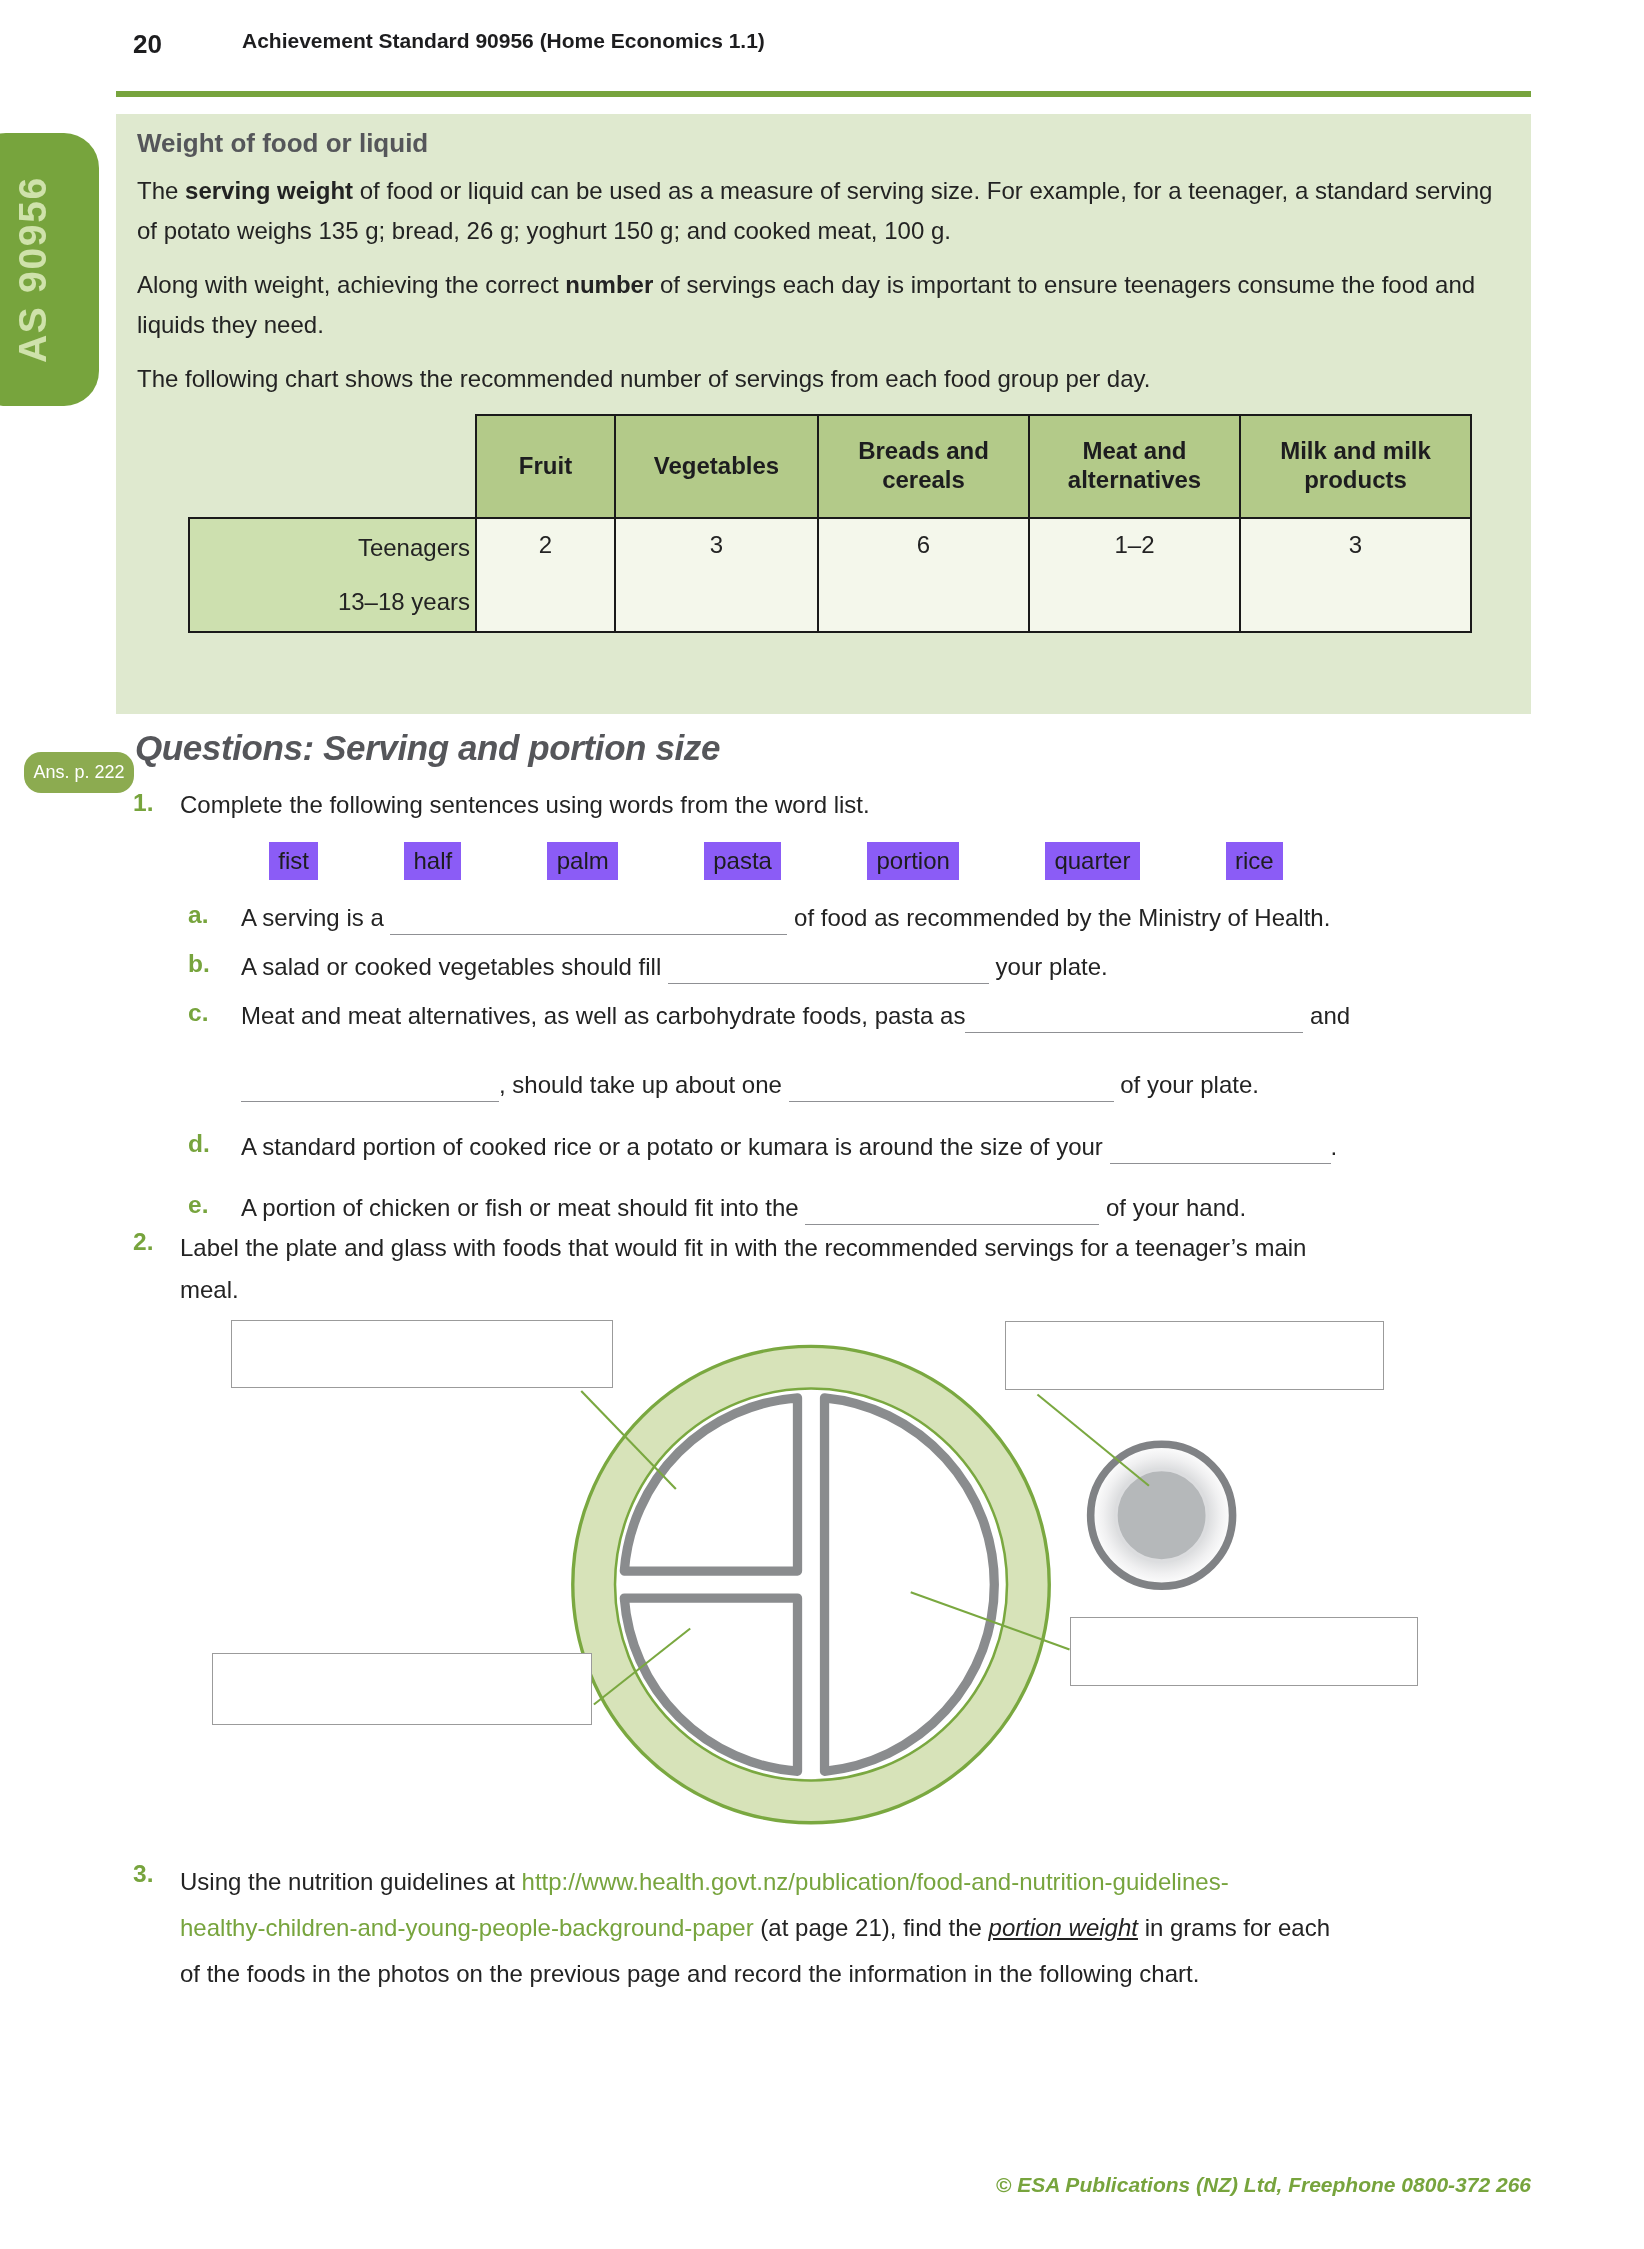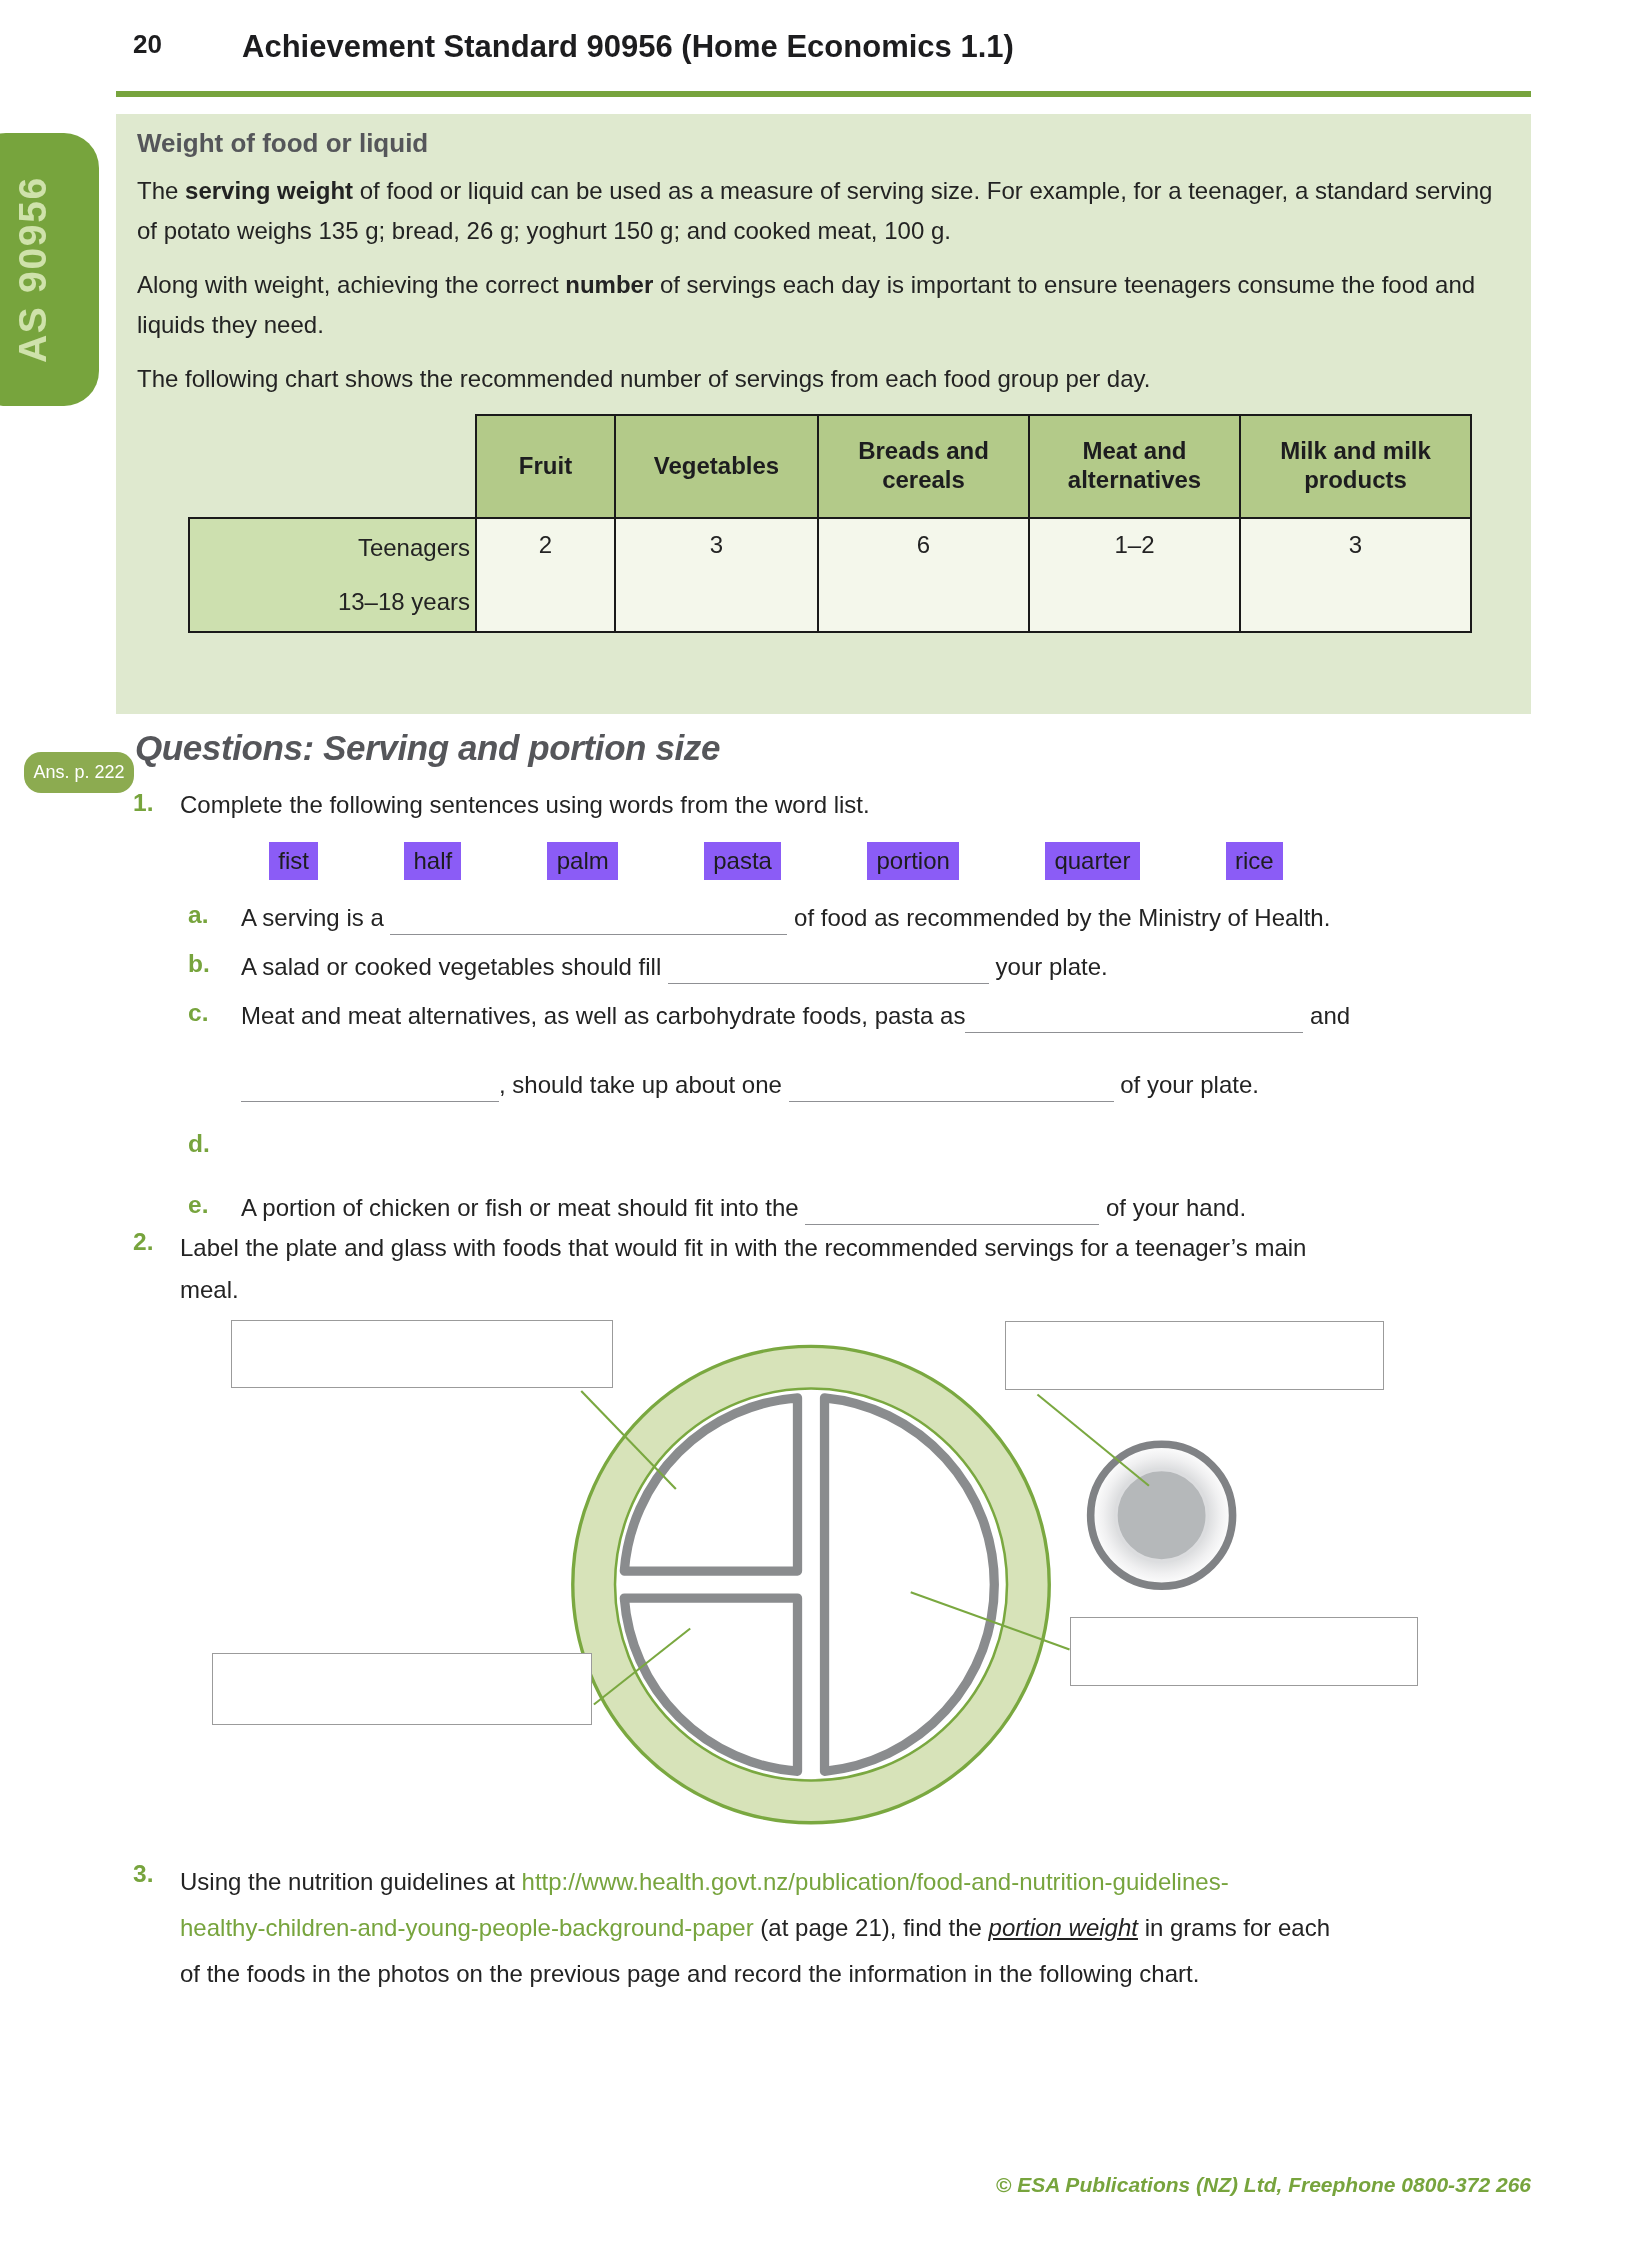--- a/index.html
+++ b/index.html
@@ -2,21 +2,21 @@
 <html style="font-size:13.5px"><head>
 <meta charset="utf-8">
 <style>
   * { margin:0; padding:0; box-sizing:border-box; }
   html,body { background:#ffffff; }
   body { font-family:"Liberation Sans", sans-serif; color:#232323; }
   .page { position:relative; width:1644px; height:2250px; background:#ffffff; overflow:hidden; }
 
   
   .pg-num { position:absolute; left:133px; top:29px; font-size:26px; font-weight:bold; color:#1d1d1f; }
-  .pg-title { position:absolute; left:242px; top:29px; font-size:31px; font-weight:bold; color:#1d1d1f; }
+  .pg-title { position:absolute; left:242px; top:29px; font-size:21px; font-weight:bold; color:#1d1d1f; }
   .head-rule { position:absolute; left:116px; top:91px; width:1415px; height:6px; background:#77a43d; }
 
   
   .side-tab { position:absolute; left:-29px; top:133px; width:128px; height:273px;
               background:#77a43d; border-radius:35px; display:flex; align-items:center; justify-content:center; }
   .side-tab span { writing-mode:vertical-rl; transform:rotate(180deg); font-size:39px; font-weight:bold;
                    color:#cfe2ab; letter-spacing:1.7px; padding-left:5px; }
 
   
   .panel { position:absolute; left:116px; top:114px; width:1415px; height:600px;
@@ -146,20 +146,23 @@
 
   <div class="sub-letter" style="left:188px; top:999px;">c.</div>
   <div class="qline" style="left:241px; top:999px;">
     <span>Meat and meat alternatives, as well as carbohydrate foods, pasta as</span><span class="blank" style="width:338px;"></span><span> and</span>
   </div>
   <div class="qline" style="left:241px; top:1068px;">
     <span class="blank" style="width:258px;"></span><span>, should take up about one </span><span class="blank" style="width:325px;"></span><span> of your plate.</span>
   </div>
 
   <div class="sub-letter" style="left:188px; top:1130px;">d.</div>
+  <div class="qline" style="left:241px; top:1130px;">
+    <span>A standard portion of cooked rice or a potato or kumara is around the size of your </span><span class="blank" style="width:221px;"></span><span>.</span>
+  </div>
 
   <div class="sub-letter" style="left:188px; top:1191px;">e.</div>
   <div class="qline" style="left:241px; top:1191px;">
     <span>A portion of chicken or fish or meat should fit into the </span><span class="blank" style="width:294px;"></span><span> of your hand.</span>
   </div>
 
   <div class="qnum" style="left:133px; top:1228px;">2.</div>
   <div class="q2text">Label the plate and glass with foods that would fit in with the recommended servings for a teenager’s main meal.</div>
 
   <svg class="fig-svg" width="1644" height="600" viewBox="0 1530 1946 710">

